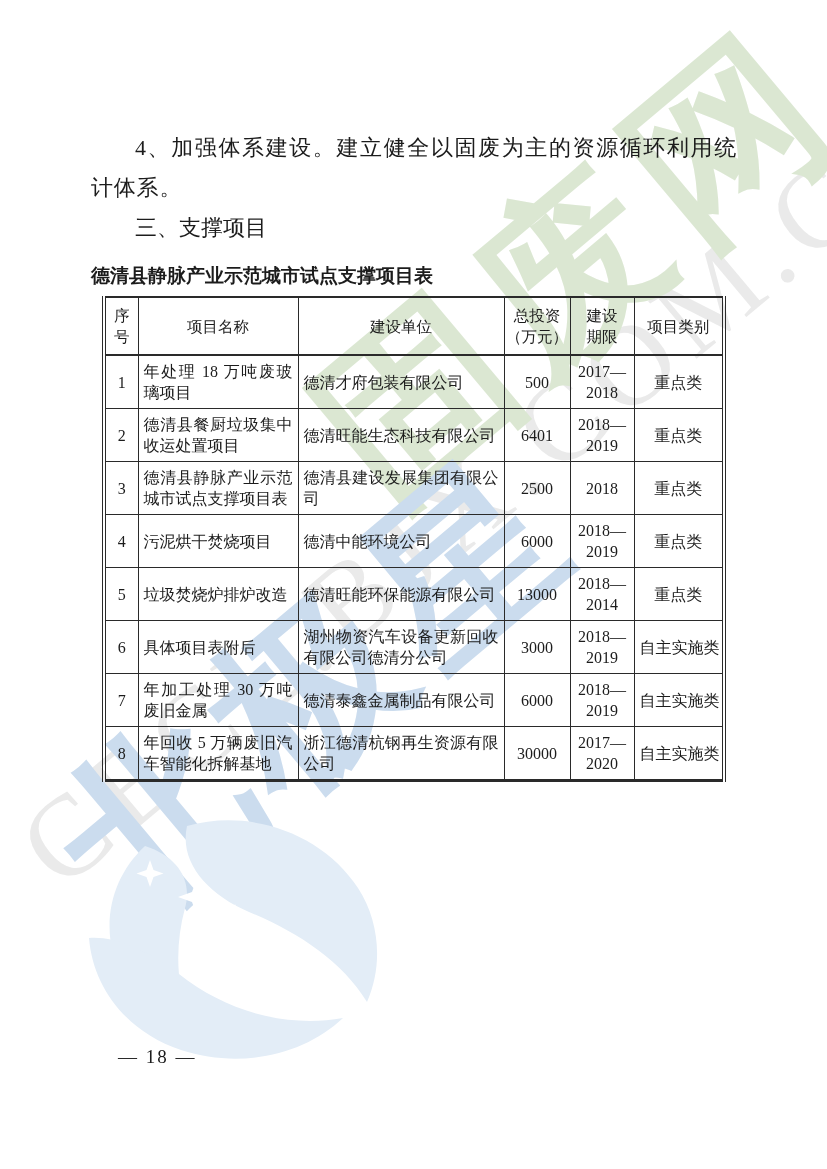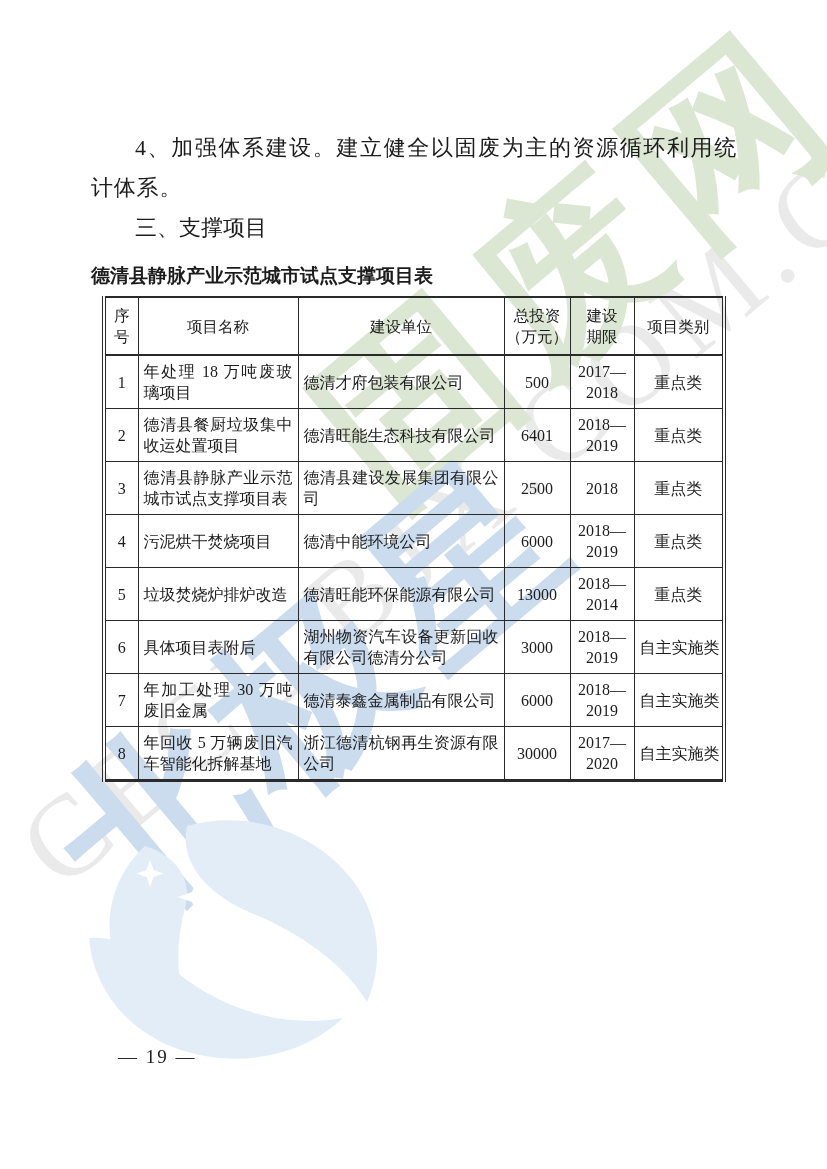--- a/index.html
+++ b/index.html
@@ -182,14 +182,14 @@
             <td class="col-name">年回收 5 万辆废旧汽车智能化拆解基地</td>
             <td class="col-company">浙江德清杭钢再生资源有限公司</td>
             <td class="col-investment">30000</td>
             <td class="col-period">2017—2020</td>
             <td class="col-category">自主实施类</td>
           </tr>
         </tbody>
     </table>
   </div>
 
-  <div class="page-number">— 19 —</div>
+  <div class="page-number">— 18 —</div>
 </div>
 
 </body></html>

